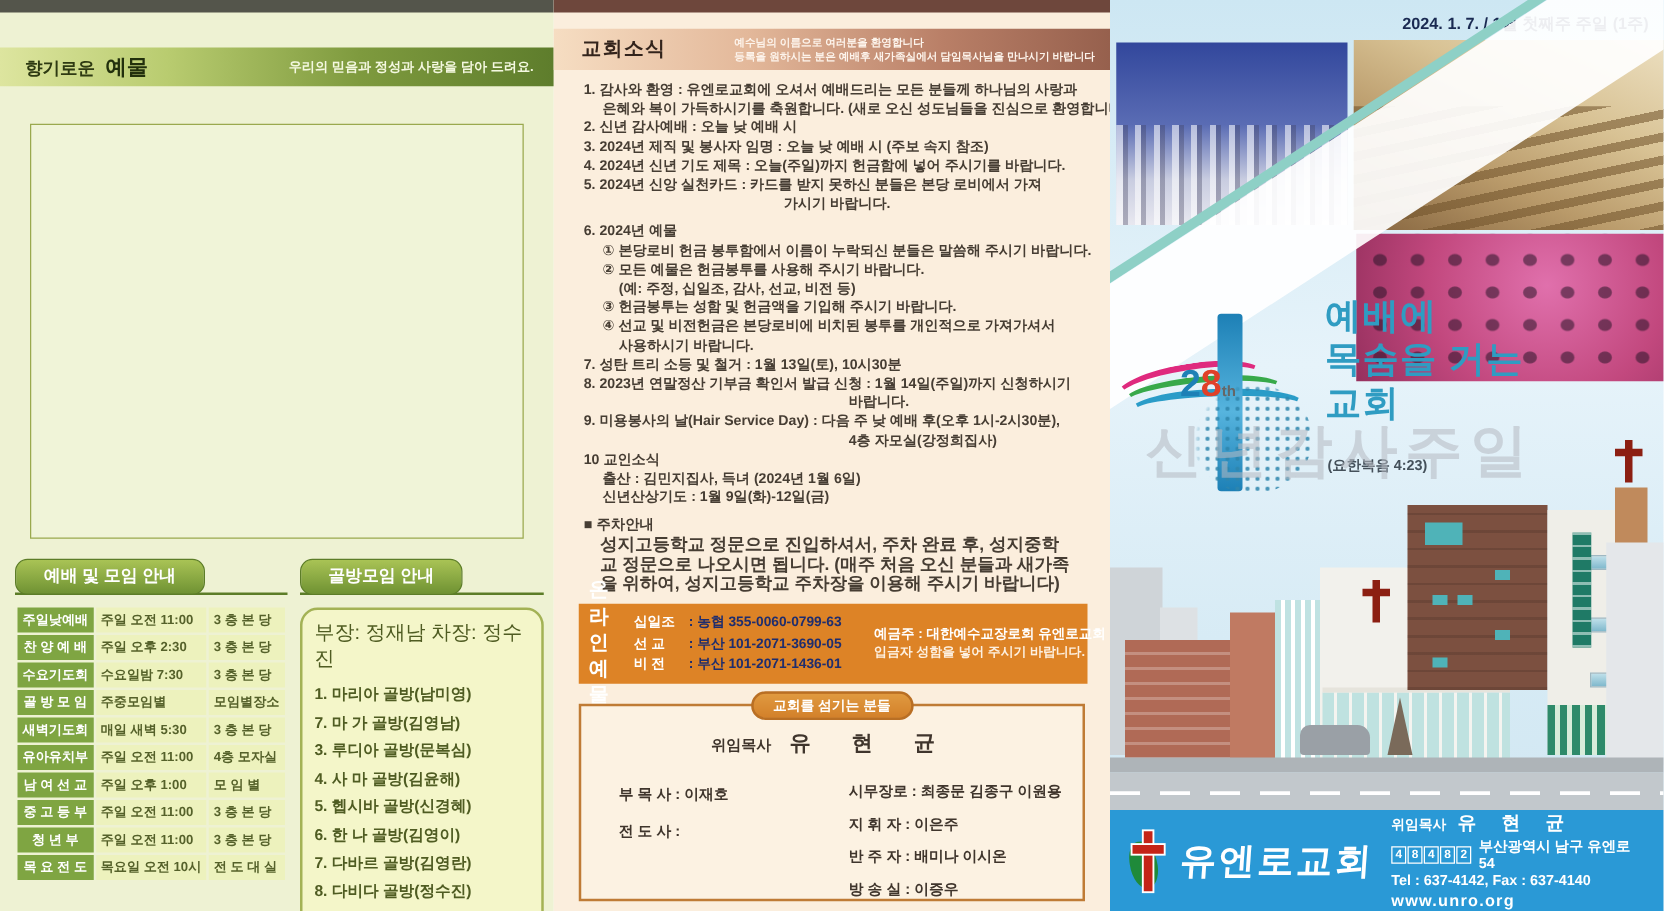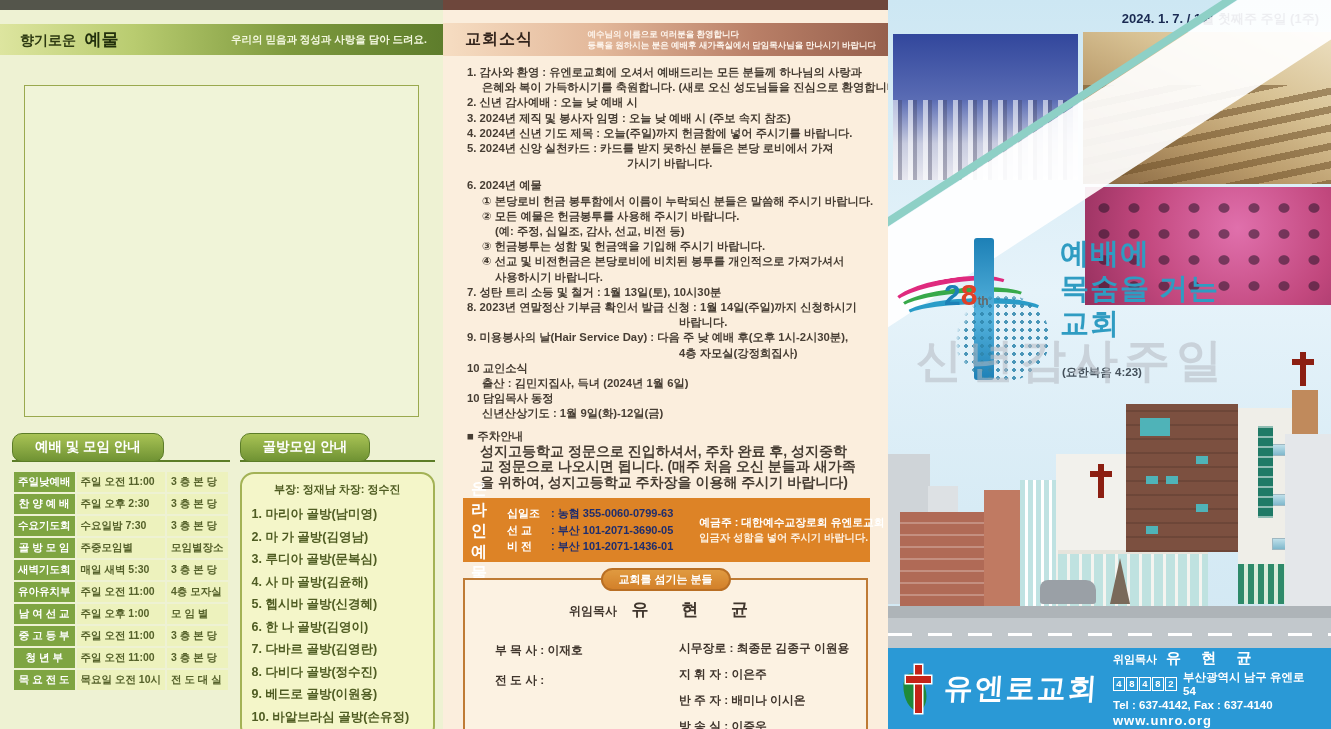--- a/index.html
+++ b/index.html
@@ -3,38 +3,38 @@
 <meta charset="utf-8">
 <style>
   * { margin:0; padding:0; box-sizing:border-box; }
   html,body { width:1331px; height:729px; }
   body { font-family:"Liberation Sans","DejaVu Sans",sans-serif; overflow:hidden; }
   #page { position:relative; width:1331px; height:729px; display:flex; background:#fff; }
 
   
   .panel-left { width:443px; height:729px; background:#eef2d3; position:relative; }
   .strip-left { height:10px; background:#54554b; }
-  .band-left { margin-top:14px; height:31px; display:flex; align-items:center; justify-content:space-between;
+  .band-left { margin-top:28px; height:31px; display:flex; align-items:center; justify-content:space-between;
     padding:0 16px 0 20px; background:linear-gradient(90deg,#dde59f 0%,#b9cc70 30%,#7e9a3e 65%,#5e7d2c 100%); }
   .band-left .t1 { font-size:14px; font-weight:700; color:#2e3a12; }
   .band-left .t2 { font-size:17px; font-weight:800; color:#22300c; margin-left:4px; }
   .band-left .tag { font-size:10.5px; font-weight:700; color:#f4f8e0; }
   .offer-box { margin:30px 24px 0 24px; height:332px; border:1.5px solid #9aa94e; background:#f0f4d8; }
   .guide-row { display:flex; gap:10px; margin-top:16px; padding:0 8px 0 12px; }
   .gcol1 { width:222px; } .gcol2 { width:200px; }
   .tab { display:inline-block; background:linear-gradient(180deg,#a9c355,#6f9233); color:#fff; font-weight:800;
     font-size:13.5px; padding:4px 22px 5px; border-radius:10px 10px 10px 10px; border:1px solid #5c7d28; }
   .tab-rule { border-bottom:2px solid #5c7d28; margin-top:-2px; }
   table.wtab { margin-top:8px; border-collapse:separate; border-spacing:2px; width:100%; }
   table.wtab td { font-size:10.5px; font-weight:700; padding:3px 4px; white-space:nowrap; }
   td.wname { background:#7fa542; color:#fff; text-align:center; width:74px; }
   td.wtime { background:#edf2bd; color:#55612a; width:84px; }
   td.wplace{ background:#edf2bd; color:#55612a; width:62px; }
   .cell-box { margin-top:10px; border:2px solid #a3b255; border-radius:14px; background:#f4f6c9; padding:8px 10px 10px; }
-  .cell-leaders { text-align:center; font-size:11px; font-weight:700; color:#4f5c22; margin-bottom:6px; }
+  .cell-leaders { text-align:left; font-size:16px; font-weight:400; color:#4f5c22; margin-bottom:6px; }
   .cell-item { font-size:12.5px; font-weight:700; color:#4f5c22; line-height:22.5px; white-space:nowrap; }
 
   
   .panel-mid { width:445px; height:729px; background:#fbeedd; position:relative; }
   .strip-mid { height:10px; background:#6e473c; }
   .band-mid { margin-top:13px; height:33px; display:flex; align-items:center; justify-content:space-between;
     padding:0 12px 0 22px; background:linear-gradient(90deg,#f6ddc2 0%,#e3b89a 35%,#b97f67 70%,#96604d 100%); }
   .band-mid .t1 { font-size:16px; font-weight:800; color:#33241c; letter-spacing:1px; }
   .band-mid .tags { font-size:8.5px; font-weight:700; color:#fdf4ec; line-height:11px; text-align:left; }
   .news { padding:9px 16px 0 24px; }
@@ -85,21 +85,21 @@
   .photo-sanctuary:after { content:""; position:absolute; left:0; right:0; top:35%; bottom:0;
     background:repeating-linear-gradient(168deg,rgba(110,80,40,.55) 0 7px,transparent 7px 18px); }
   .photo-party { left:197px; top:187px; width:246px; height:118px;
     background:radial-gradient(circle at 62% 35%,#e070ac 0%,#c2487e 55%,#96305e 100%); }
   .photo-party:after { content:""; position:absolute; inset:0;
     background-image:radial-gradient(rgba(40,20,40,.55) 5px,transparent 6px); background-size:30px 26px; background-position:4px 60px; }
   .diag-white { position:absolute; left:-140px; top:318px; width:820px; height:84px; background:rgba(255,255,255,.92);
     transform:rotate(-33deg); transform-origin:left top; }
   .diag-teal { position:absolute; left:-140px; top:308px; width:820px; height:8px; background:#8ed0c6;
     transform:rotate(-33deg); transform-origin:left top; }
-  .logo-cluster { position:absolute; left:18px; top:232px; width:150px; height:150px;text-decoration:underline; }
+  .logo-cluster { position:absolute; left:18px; top:245px; width:150px; height:150px;text-decoration:underline; }
   .logo-bar { position:absolute; left:68px; top:6px; width:20px; height:142px; border-radius:3px;
     background:linear-gradient(180deg,#1d80b6,#56b4de 55%,#1d80b6); }
   .swoosh { position:absolute; border-radius:50%; border-style:solid; border-color:transparent; }
   .sw1 { left:-14px; top:46px; width:120px; height:34px; border-top-width:5px; border-top-color:#df2a7e; transform:rotate(-9deg); }
   .sw2 { left:-8px; top:56px; width:130px; height:30px; border-top-width:5px; border-top-color:#37a94a; transform:rotate(-5deg); }
   .sw3 { left:-2px; top:66px; width:140px; height:30px; border-top-width:6px; border-top-color:#2a9cc8; transform:rotate(-2deg); }
   .globe { position:absolute; left:48px; top:62px; width:96px; height:88px; border-radius:50%;
     background-image:radial-gradient(#2f86ad 1.6px,transparent 1.8px); background-size:8px 8px; opacity:.85;
     -webkit-mask-image:radial-gradient(circle at 55% 55%,#000 60%,transparent 72%); }
   .anniv { position:absolute; left:38px; top:48px; font-weight:800; font-size:30px; line-height:30px; }
@@ -253,21 +253,21 @@
         </table>
       </div>
       <div class="gcol2">
         <span class="tab">골방모임 안내</span>
         <div class="tab-rule"></div>
         <div class="cell-box">
           <div class="cell-leaders">부장: 정재남    차장: 정수진</div>
 
             <div class="cell-item">1. 마리아 골방(남미영)</div>
 
-            <div class="cell-item">2. 마  가 골방(김영남)</div>
+            <div class="cell-item">7. 마  가 골방(김영남)</div>
 
             <div class="cell-item">3. 루디아 골방(문복심)</div>
 
             <div class="cell-item">4. 사  마 골방(김윤해)</div>
 
             <div class="cell-item">5. 헵시바 골방(신경혜)</div>
 
             <div class="cell-item">6. 한  나 골방(김영이)</div>
 
             <div class="cell-item">7. 다바르 골방(김영란)</div>
@@ -331,21 +331,20 @@
         <div class="news-line n4">바랍니다.</div>
 
         <div class="news-line n1">9. 미용봉사의 날(Hair Service Day) : 다음 주 낮 예배 후(오후 1시-2시30분),</div>
 
         <div class="news-line n4">4층 자모실(강정희집사)</div>
 
         <div class="news-line n1">10 교인소식</div>
 
         <div class="news-line n2">출산 : 김민지집사, 득녀 (2024년 1월 6일)</div>
 
-        <div class="news-line n1">10 담임목사 동정</div>
 
         <div class="news-line n2">신년산상기도 : 1월 9일(화)-12일(금)</div>
 
     </div>
     <div class="parking">
       <div class="parking-title">■ 주차안내</div>
       <div class="parking-body">성지고등학교 정문으로 진입하셔서, 주차 완료 후, 성지중학교 정문으로 나오시면 됩니다. (매주 처음 오신 분들과 새가족을 위하여, 성지고등학교 주차장을 이용해 주시기 바랍니다)</div>
     </div>
     <div class="online">
       <div class="ol-label">

